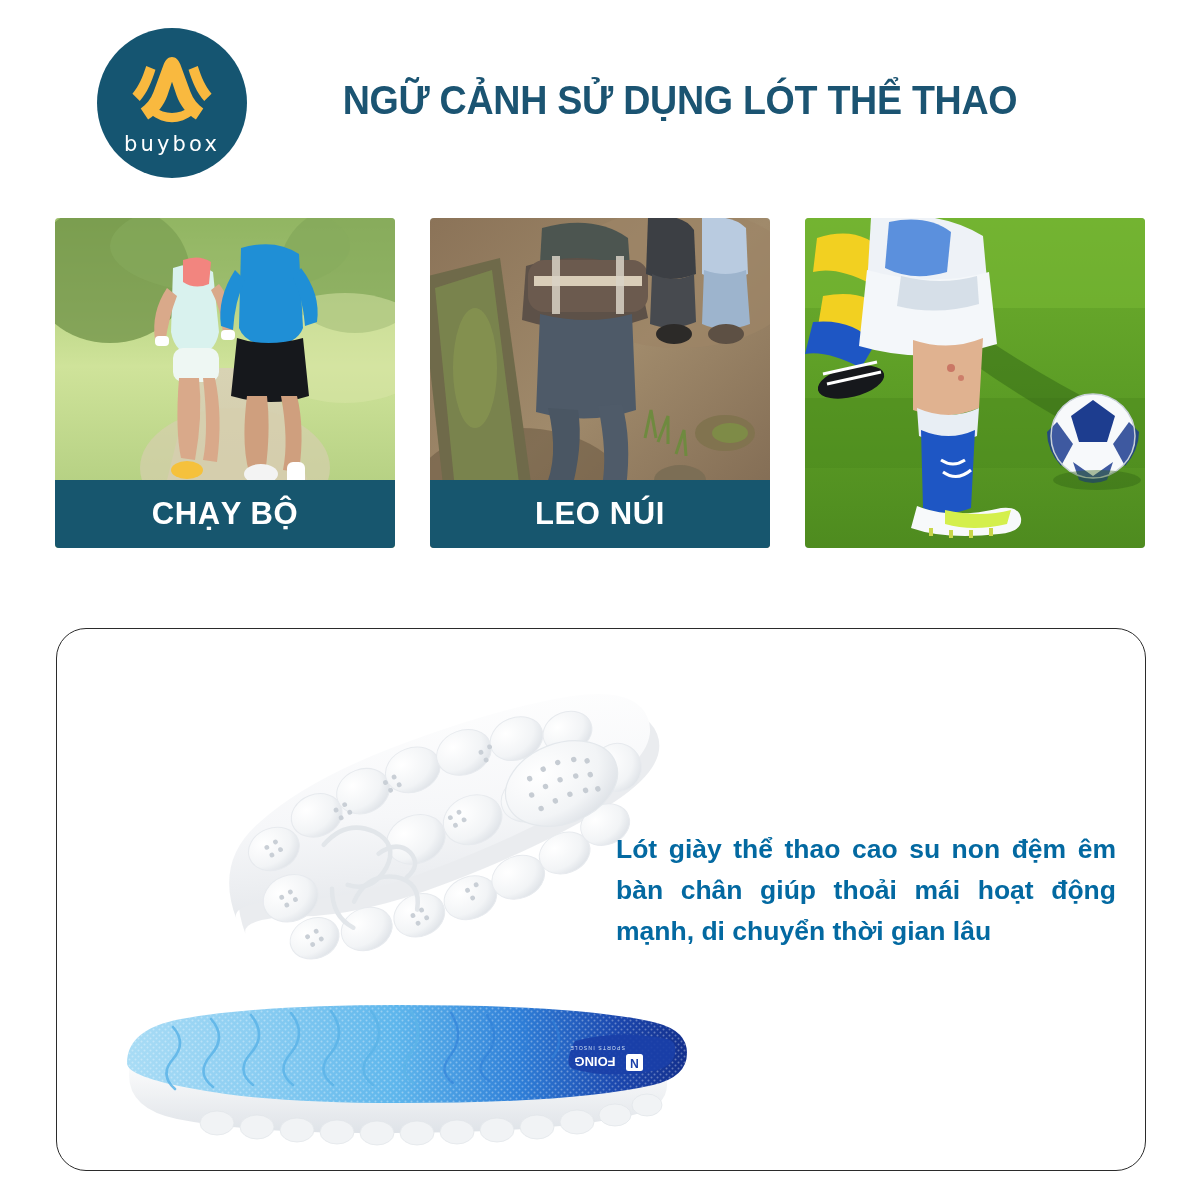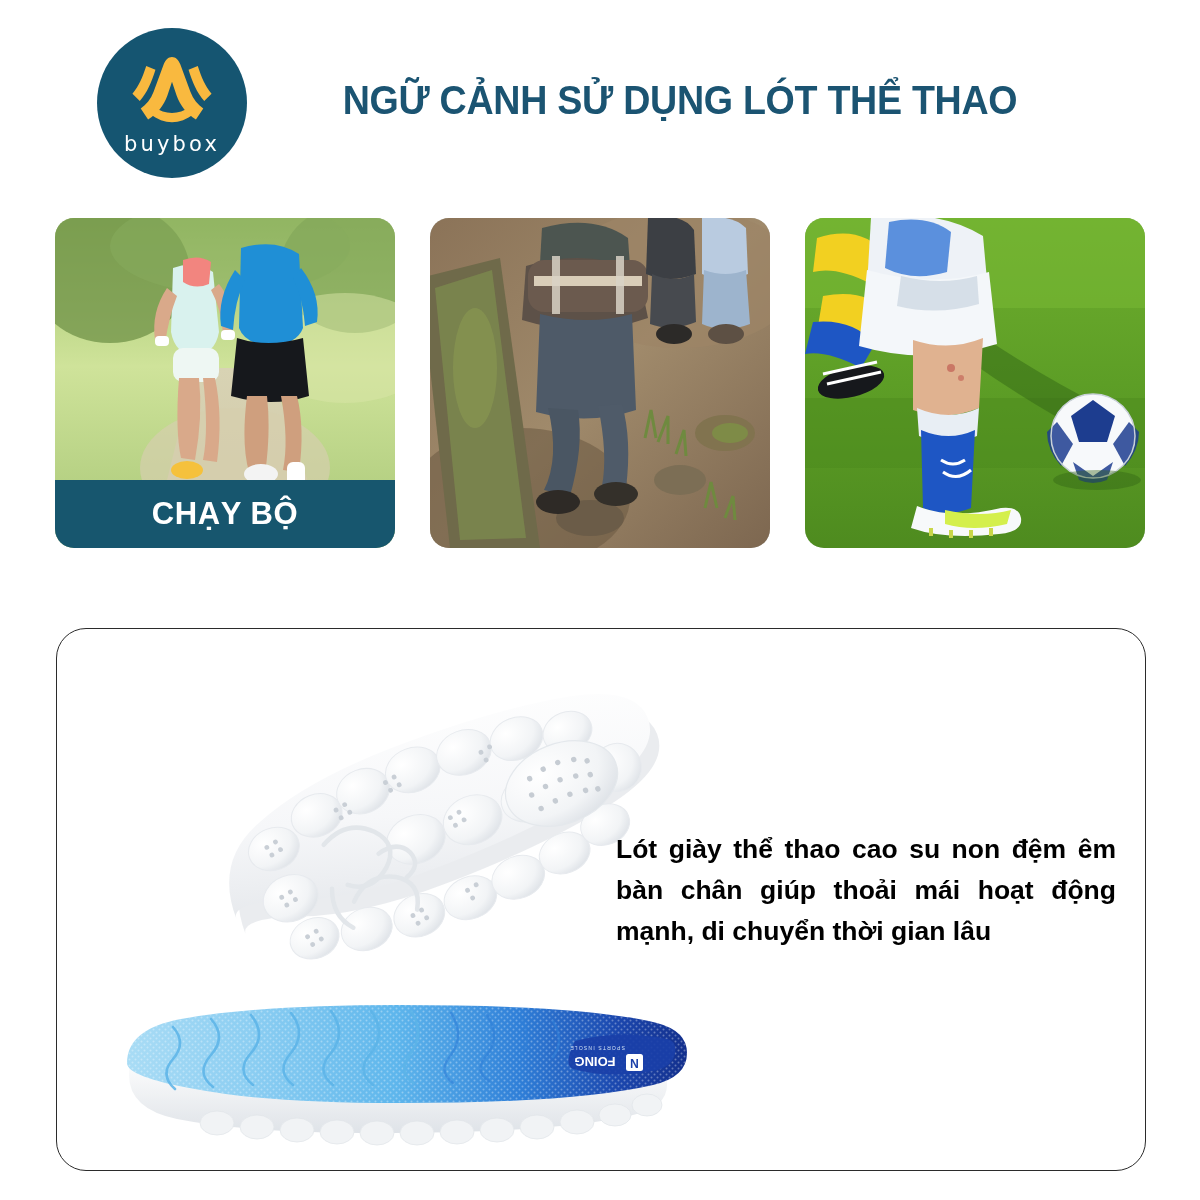--- a/index.html
+++ b/index.html
@@ -63,21 +63,21 @@
     left: 55px; top: 218px;
     width: 1090px; height: 330px;
     display: flex;
     justify-content: space-between;
   }
 
   .card {
     position: relative;
     width: 340px;
     height: 330px;
-    border-radius: 19px;
+    border-radius: 4px;
     overflow: hidden;
     background: #cfd6d2;
   }
 
   .card-photo {
     position: absolute;
     left: 0; top: 0;
     width: 100%; height: 100%;
   }
 
@@ -115,21 +115,21 @@
   .insole-blue {
     position: absolute;
     left: 50px; top: 372px;
     width: 580px; height: 150px;
   }
 
   .panel-text {
     position: absolute;
     left: 559px; top: 200px;
     width: 500px;
-    color: #000000;
+    color: #0369a1;
     font-size: 26.5px;
     font-weight: 700;
     line-height: 41px;
     text-align: justify;
     text-justify: inter-word;
   }
 </style>
 </head>
 <body>
 
@@ -234,20 +234,21 @@
       <ellipse cx="128" cy="284" rx="22" ry="12" fill="#2e2a26"></ellipse>
       <ellipse cx="186" cy="276" rx="22" ry="12" fill="#34302a"></ellipse>
 
       <path d="M218 0 q34 -6 46 12 l2 44 q-26 10 -50 0 Z" fill="#3c3f44"></path>
       <path d="M222 56 q22 10 42 0 l2 48 q-24 10 -46 2 Z" fill="#474a4f"></path>
       <ellipse cx="244" cy="116" rx="18" ry="10" fill="#2c2a28"></ellipse>
       <path d="M272 0 q30 -4 44 10 l2 46 q-24 10 -46 0 Z" fill="#b9cbe0"></path>
       <path d="M274 52 q22 8 42 0 l4 54 q-26 10 -48 0 Z" fill="#9db4cd"></path>
       <ellipse cx="296" cy="116" rx="18" ry="10" fill="#5d5044"></ellipse>
     </svg>
+    <div class="card-label">LEO NÚI</div>
   </div>
 
   <div class="card">
     <svg class="card-photo" viewBox="0 0 340 330" preserveAspectRatio="xMidYMid slice">
       <defs>
         <linearGradient id="turf" x1="0" y1="0" x2="0" y2="1">
           <stop offset="0%" stop-color="#6fae2e"></stop>
             <stop offset="50%" stop-color="#5d9e26"></stop>
           <stop offset="100%" stop-color="#4e8b1f"></stop>
         </linearGradient>

